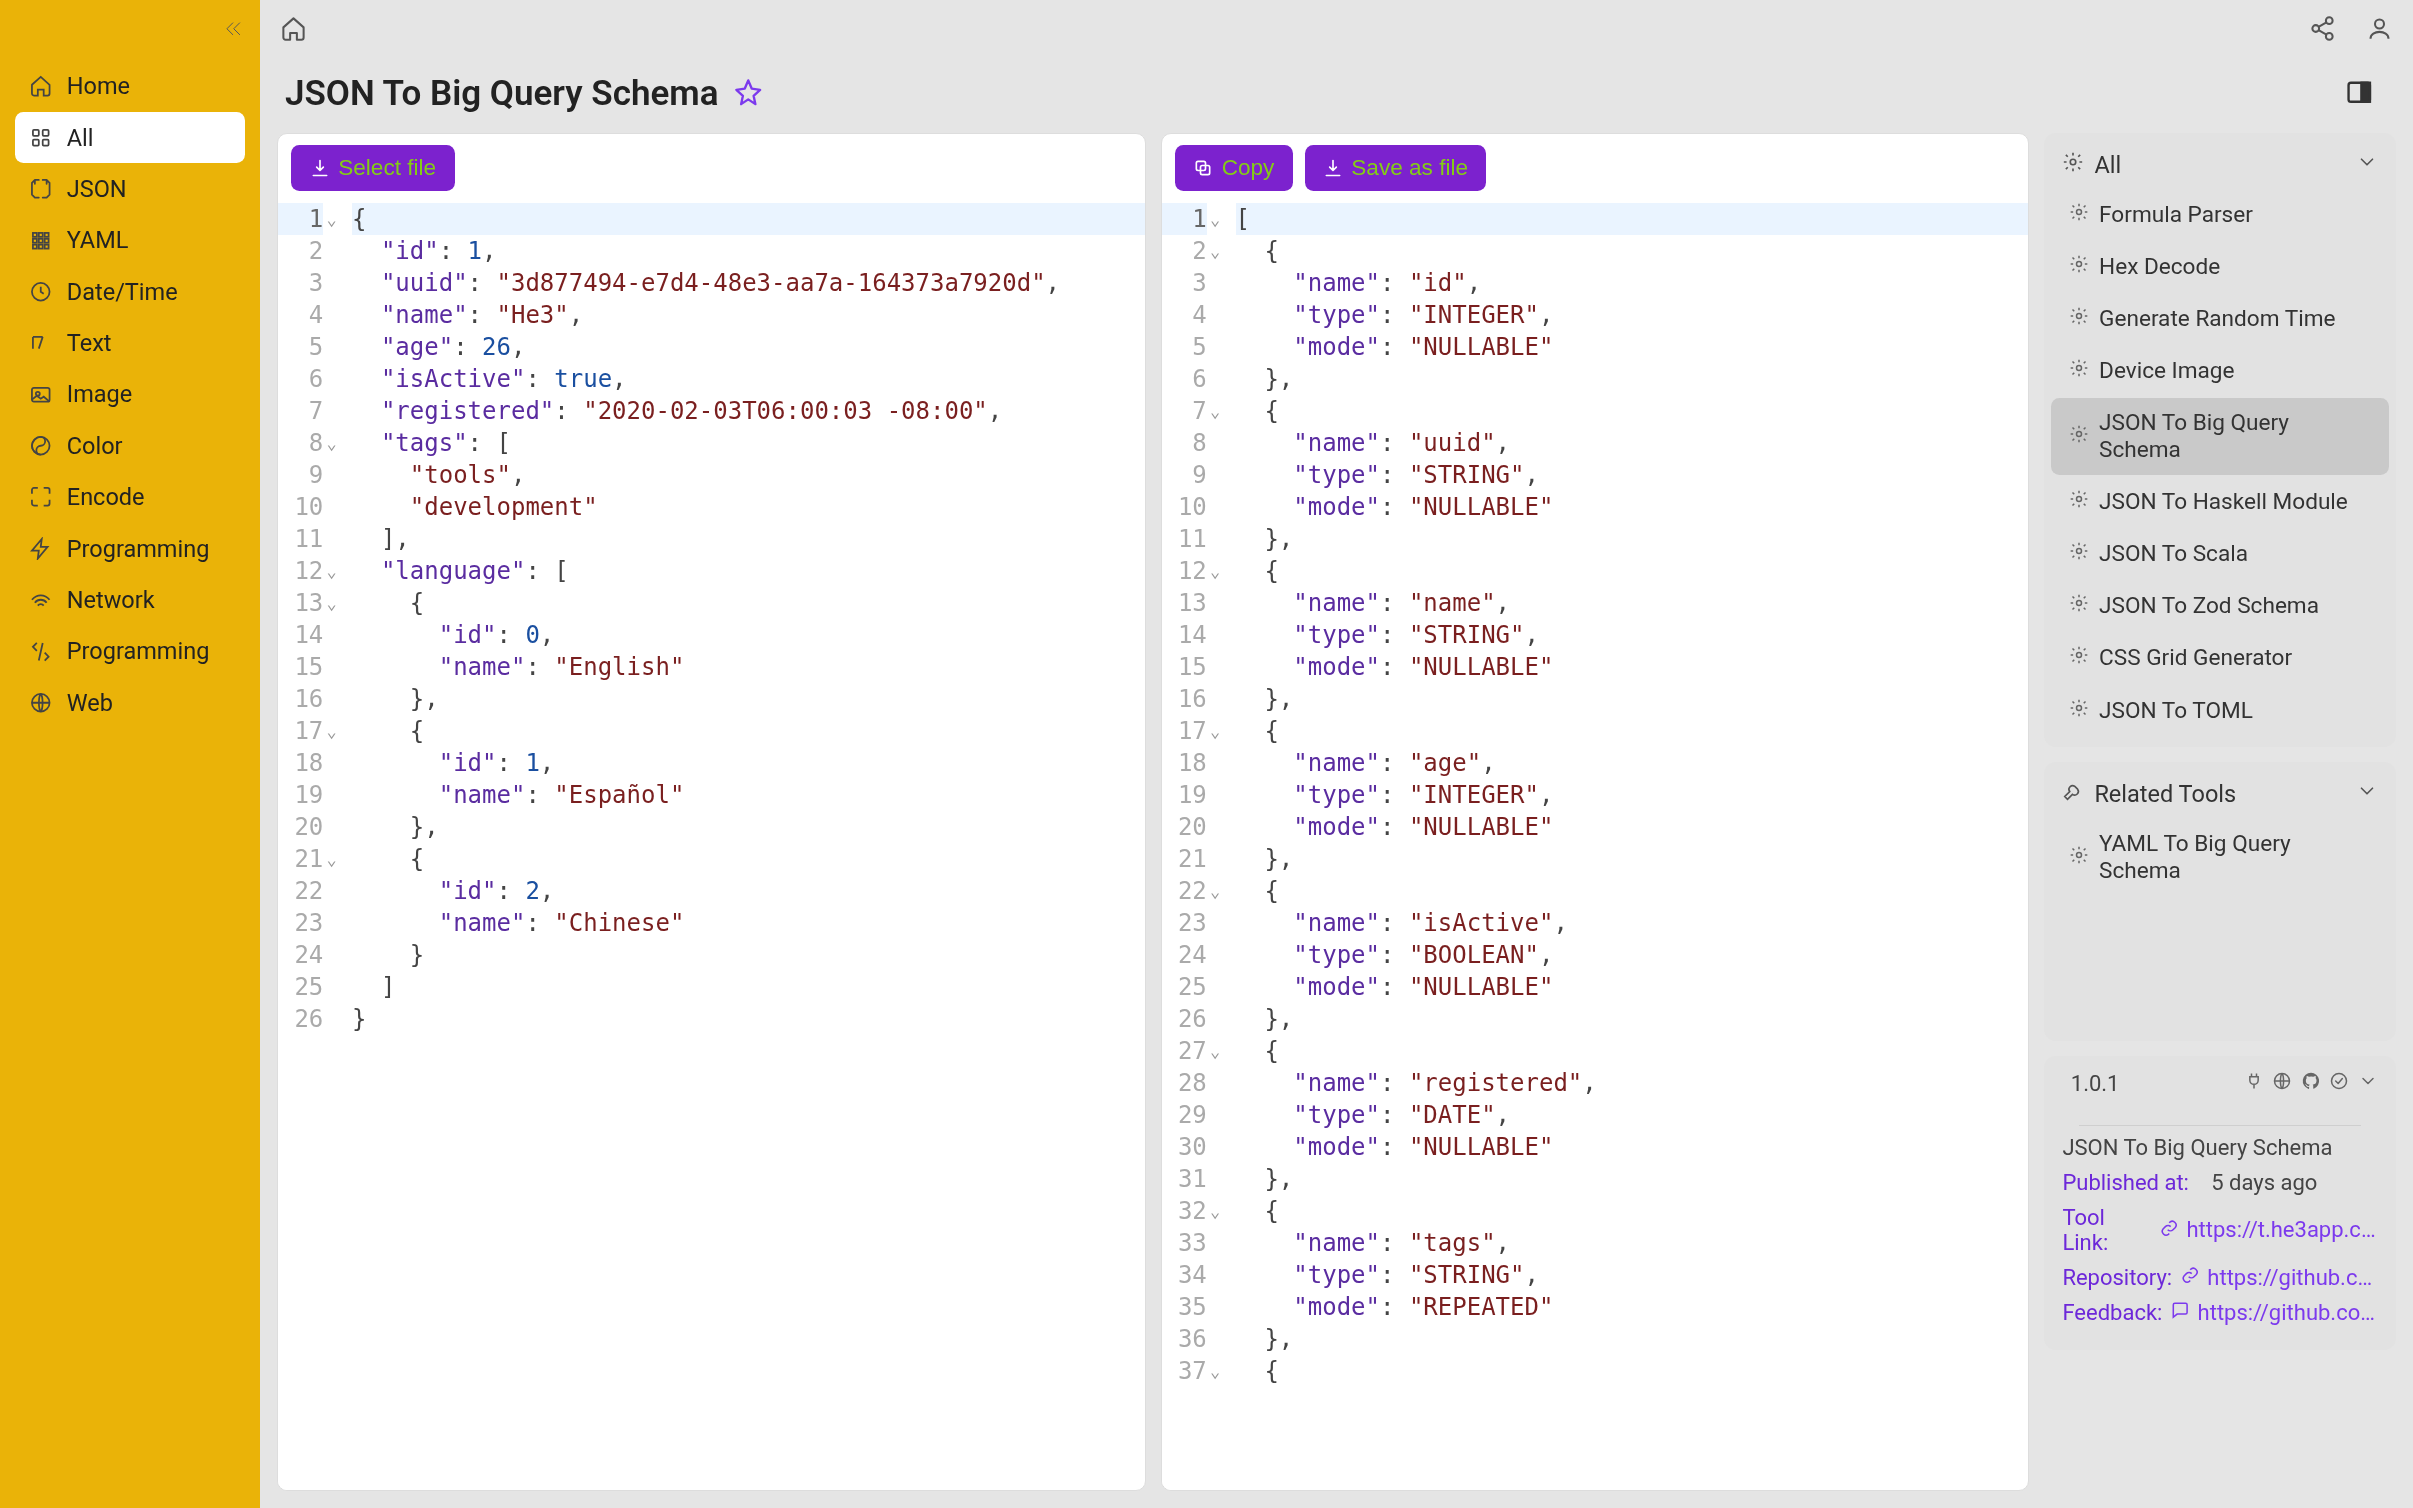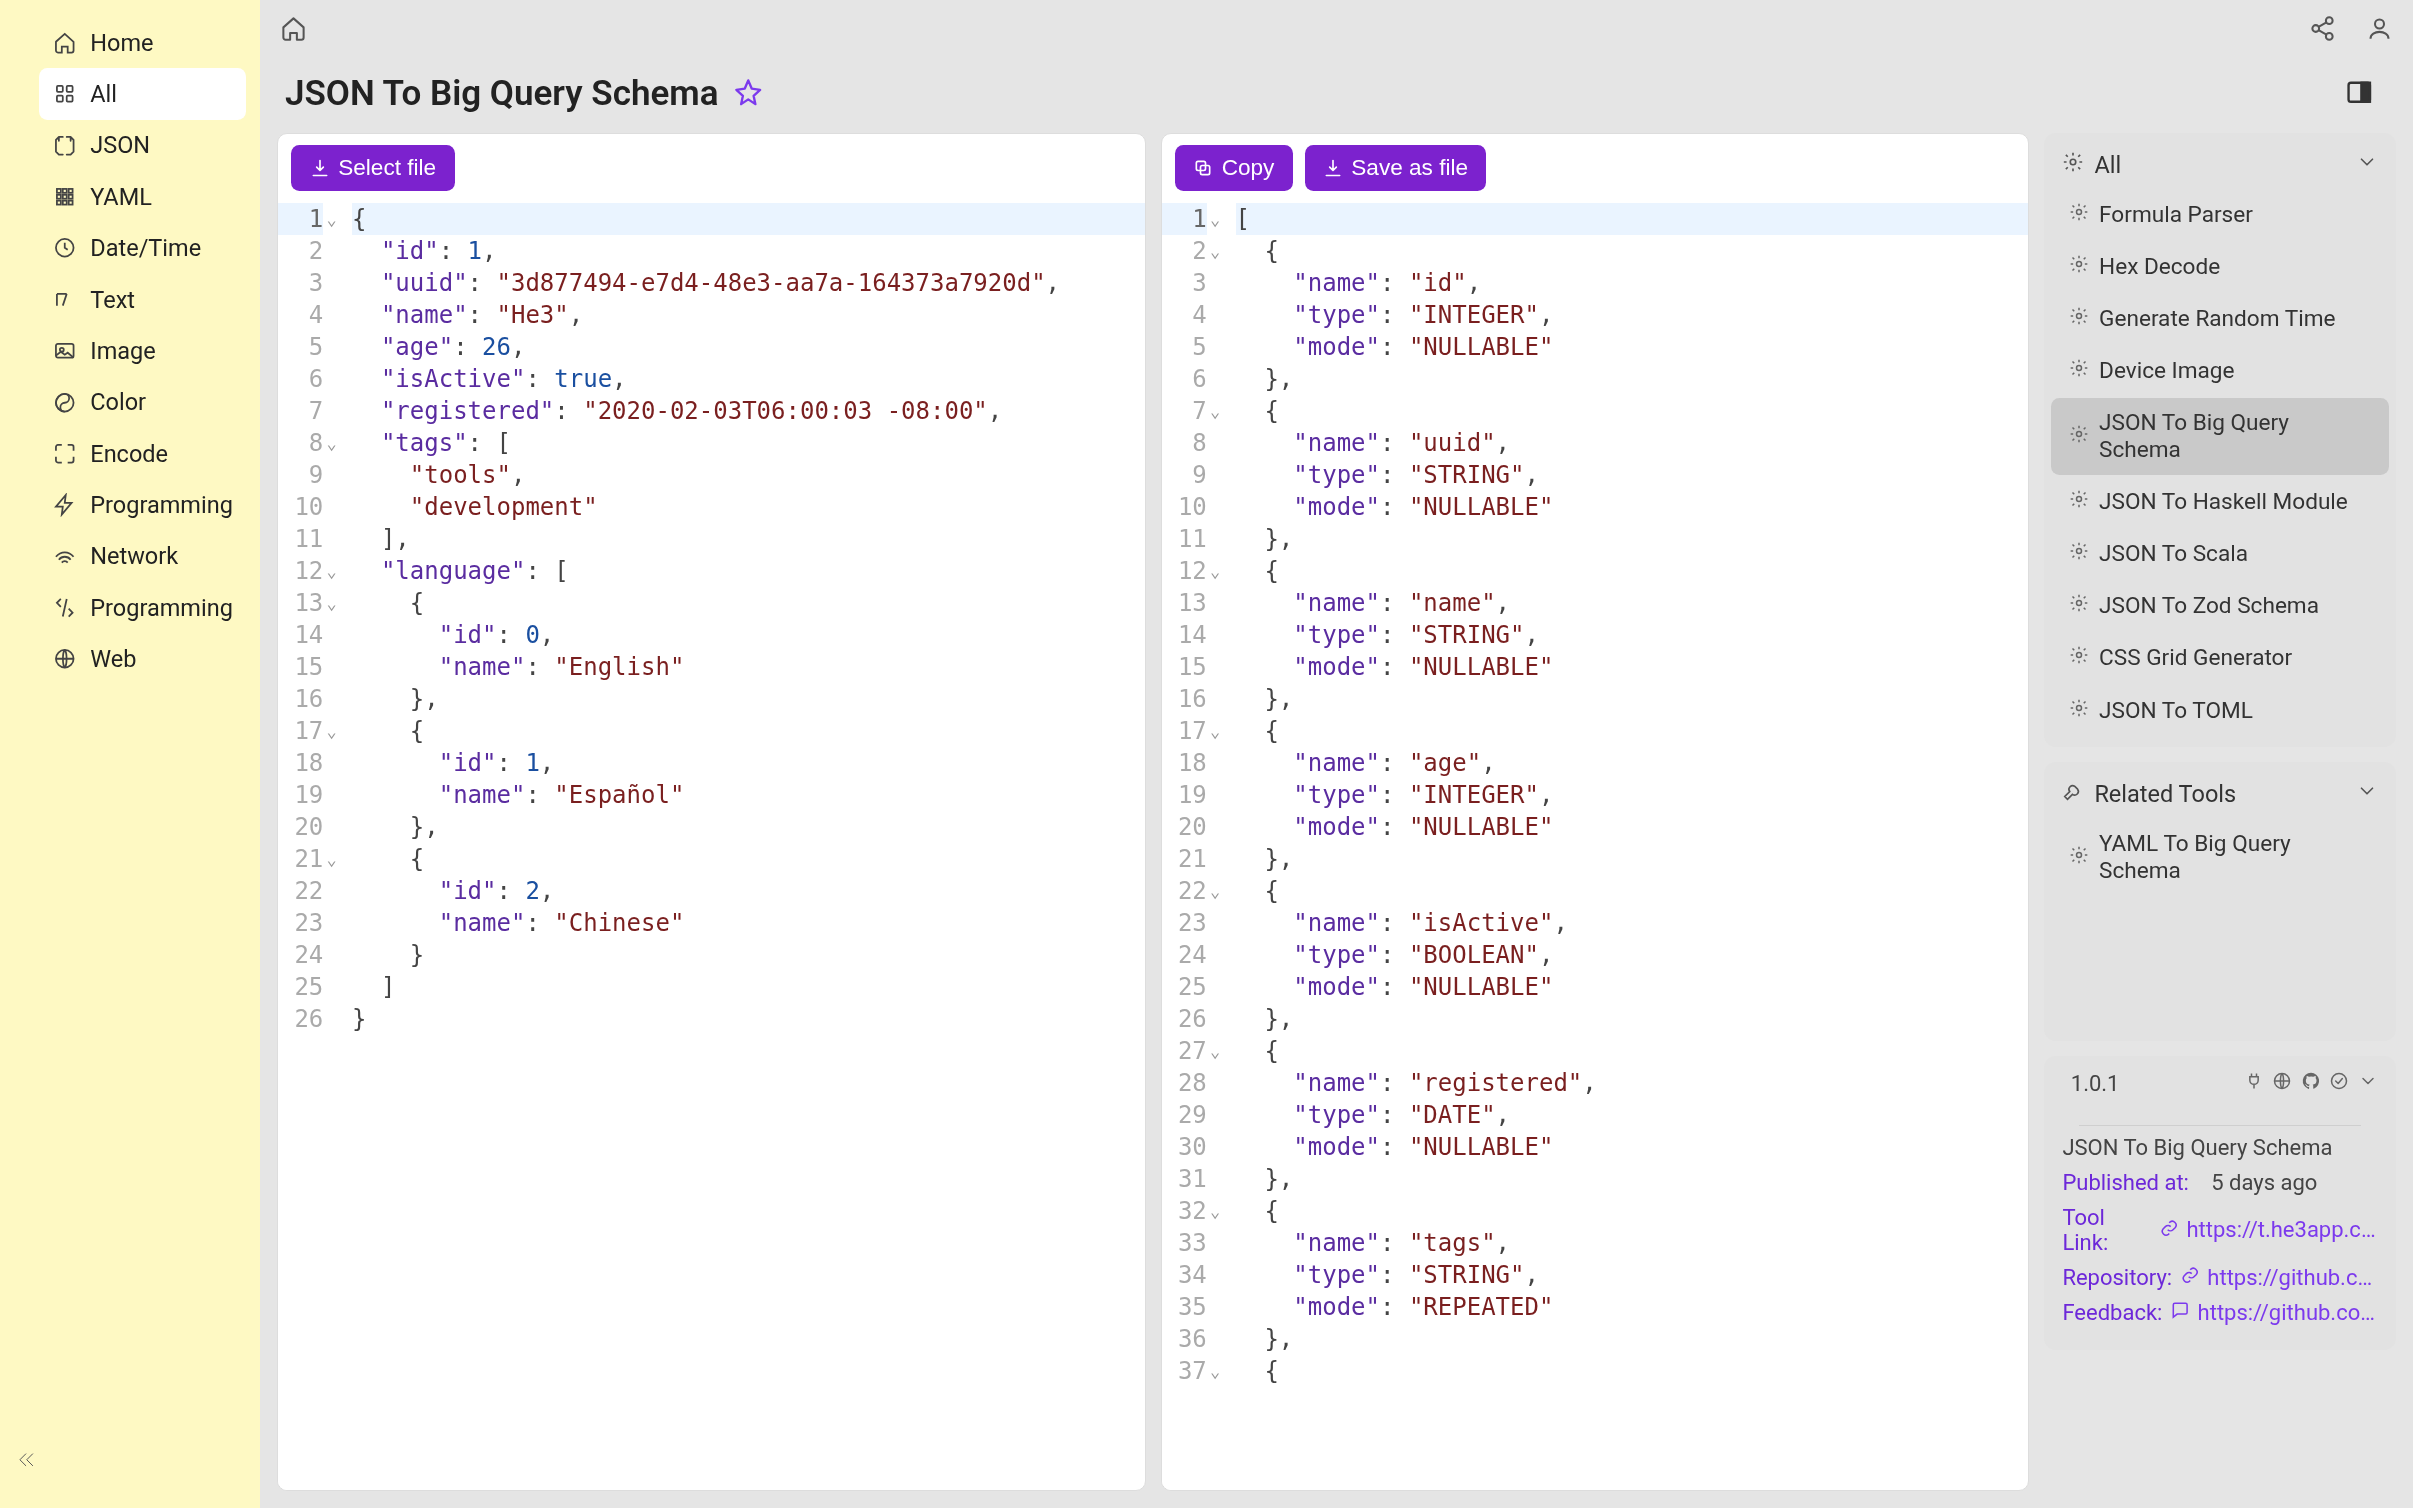--- a/index.html
+++ b/index.html
@@ -1,20 +1,20 @@
 <!DOCTYPE html>
 <html style="font-size:13.4px"><head>
 <meta charset="utf-8">
 <style>
   * { box-sizing: border-box; margin: 0; padding: 0; }
   html, body { width: 2413px; height: 1508px; overflow: hidden; font-family: -apple-system, BlinkMacSystemFont, "Segoe UI", Roboto, sans-serif; }
   body { display: flex; background: #e5e5e5; }
 
   
-  .sidebar { width: 260px; background: #fef9c3; padding: 17px 15px; display: flex; flex-direction: row; }
+  .sidebar { width: 260px; background: #eab308; padding: 17px 15px; display: flex; flex-direction: column; }
   .sidebar-collapse { align-self: flex-end; margin-bottom: 17px; cursor: pointer; }
   .sidebar-collapse svg { width: 23.5px; height: 23.5px; stroke: #555; }
   .sidebar-item { display: flex; align-items: center; gap: 13.4px; padding: 11.7px 13.4px; border-radius: 8.4px; cursor: pointer; font-size: 23.5px; color: #222; }
   .sidebar-item.selected { background: #fff; }
   .sidebar-item .icon { width: 25px; height: 25px; display: flex; align-items: center; justify-content: center; }
   .sidebar-item .icon svg { width: 23.5px; height: 23.5px; stroke: #444; fill: none; stroke-width: 1.8; }
 
   
   .main { flex: 1; display: flex; flex-direction: column; }
 
@@ -33,21 +33,21 @@
   .title-row { display: flex; align-items: center; padding: 13.4px 25px 18.4px; gap: 15px; }
   .page-title { font-size: 35px; font-weight: 600; color: #222; }
   .star-btn svg { width: 28.5px; height: 28.5px; stroke: #7c3aed; fill: none; stroke-width: 2; cursor: pointer; }
   .panel-toggle { margin-left: auto; margin-right: 15px; }
   .panel-toggle svg { width: 28.5px; height: 28.5px; stroke: #333; stroke-width: 2; cursor: pointer; }
 
   .content-row { flex: 1; display: flex; gap: 15px; padding: 0 17px 17px 17px; overflow: hidden; }
 
   .editor-pane { flex: 1; background: #fff; border: 1.7px solid #ddd; border-radius: 10px; display: flex; flex-direction: column; overflow: hidden; }
   .editor-actions { display: flex; gap: 11.7px; padding: 11.7px 13.4px; }
-  .btn { display: inline-flex; align-items: center; gap: 8.4px; background: #7c22ce; color: #ffffff; border: none; border-radius: 8.4px; padding: 10px 18.4px; font-size: 22.6px; font-weight: 500; cursor: pointer; }
+  .btn { display: inline-flex; align-items: center; gap: 8.4px; background: #7c22ce; color: #84cc16; border: none; border-radius: 8.4px; padding: 10px 18.4px; font-size: 22.6px; font-weight: 500; cursor: pointer; }
   .btn svg { width: 20px; height: 20px; stroke: #fff; fill: none; stroke-width: 2; }
 
   .code-wrap { flex: 1; display: flex; overflow: hidden; font-family: "SF Mono", Menlo, Consolas, monospace; font-size: 24px; line-height: 32px; }
   .gutter { width: 52px; background: #fff; color: #aaa; text-align: right; padding-right: 6.7px; user-select: none; border-right: 0; }
   .gutter .ln { height: 32px; position: relative; }
   .gutter .ln.foldable::after { content: "⌄"; position: absolute; right: -13.4px; top: 0; font-size: 17px; color: #999; }
   .gutter .ln.active { background: #eaf4ff; color: #666; }
   .code { flex: 1; padding-left: 22px; white-space: pre; overflow: auto; }
   .code .line { height: 32px; }
   .code .line.active { background: #eaf4ff; }

